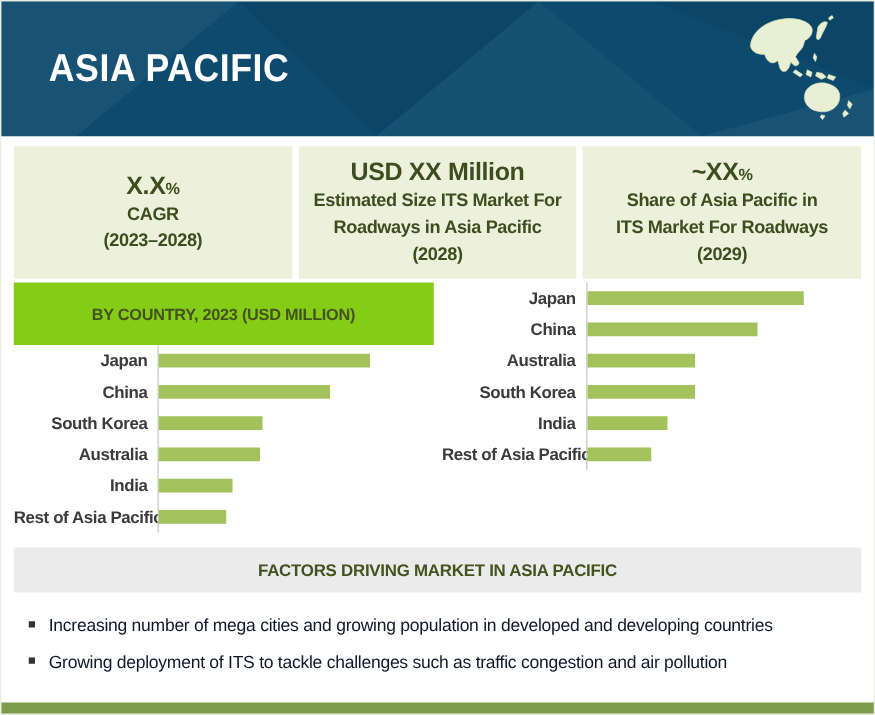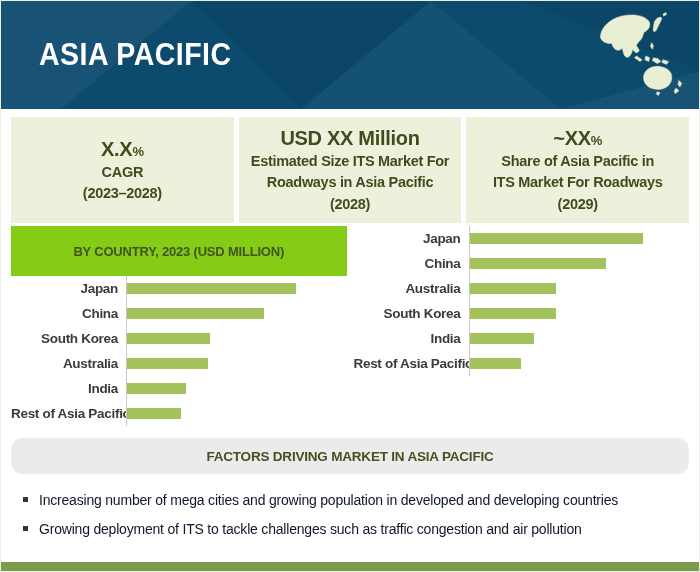--- a/index.html
+++ b/index.html
@@ -46,21 +46,21 @@
   .clabel{
     width:115px;padding-right:8px;box-sizing:border-box;text-align:right;
     font-size:13.5px;font-weight:bold;color:#3b3b3b;letter-spacing:-0.3px;white-space:nowrap;
   }
   .ctrack{flex:1;border-left:1px solid #c8c8c8;height:100%;display:flex;align-items:center;}
   .cbar{height:11px;background:#a4c25c;}
   
   .factors{position:absolute;top:437px;left:10px;right:10px;}
   .factors-header{
     height:36px;background:#ebebeb;display:flex;align-items:center;justify-content:center;
-    color:#44521f;font-size:13.5px;font-weight:bold;letter-spacing:-0.2px;border-radius:12px;
+    color:#44521f;font-size:13.5px;font-weight:bold;letter-spacing:-0.2px;
   }
   .factors-list{list-style:none;margin:18px 0 0 0;padding:0 0 0 12px;}
   .factors-list li{
     position:relative;padding-left:16px;margin-bottom:13px;
     font-size:14px;color:#0f172a;letter-spacing:-0.2px;
   }
   .factors-list li::before{
     content:"";position:absolute;left:0;top:5px;width:5px;height:5px;background:#333333;
   }
   

